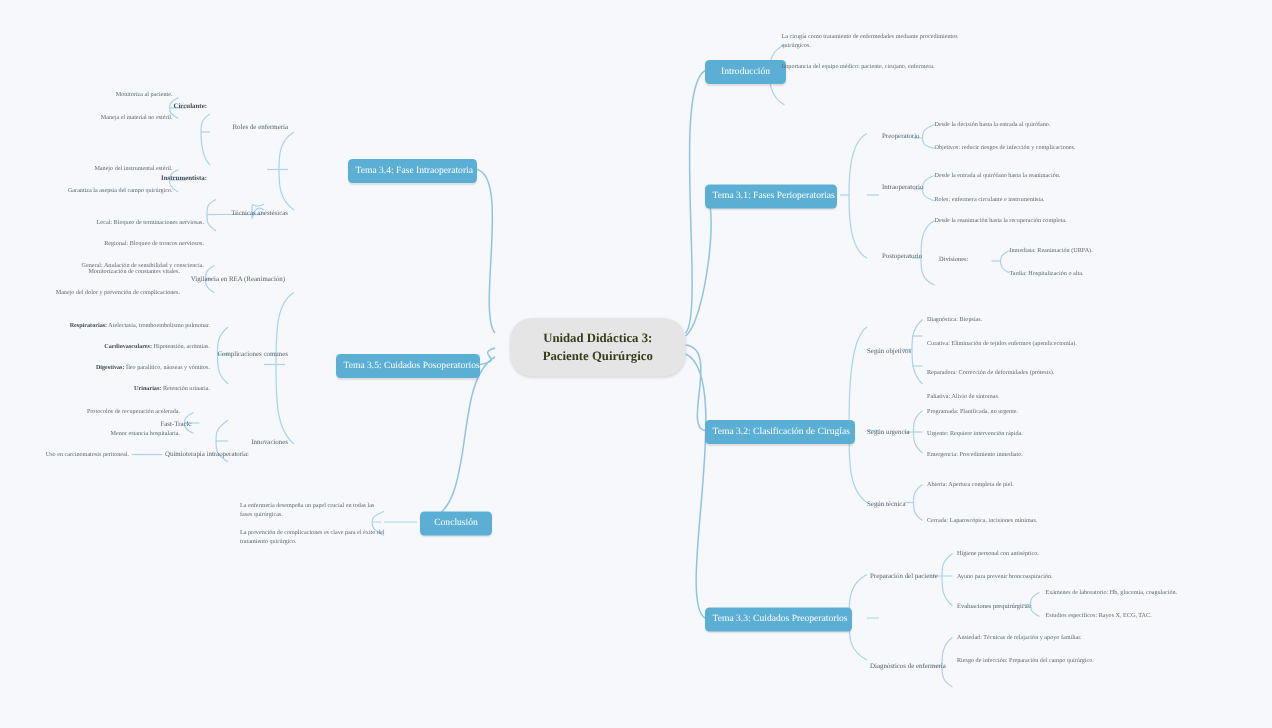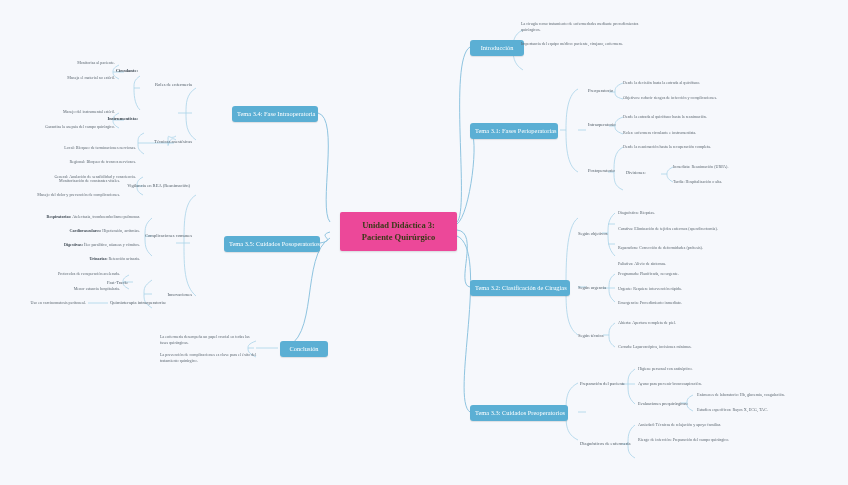--- a/index.html
+++ b/index.html
@@ -11,23 +11,23 @@
   }
   #canvas{position:absolute;inset:0;width:848px;height:485px;}
   svg.links{position:absolute;left:0;top:0;width:848px;height:485px;pointer-events:none;}
   svg.links path{fill:none;stroke:#8fc4e0;stroke-width:1;}
   svg.links path.thin{stroke:#a9d3e8;stroke-width:.8;}
 
   .node{position:absolute;box-sizing:border-box;}
 
   
   .root{
-    background:#ec4899;
+    background:#e5e5e5;
     color:#3a3a18;
-    border-radius:2px;
+    border-radius:15px;
     text-align:center;
     font-weight:bold;
     font-size:8.5px;
     line-height:1.45;
     padding:7px 6px;
     box-shadow:0 1px 2px rgba(0,0,0,.13);
   }
   
   .topic{
     background:#5bafd4;

